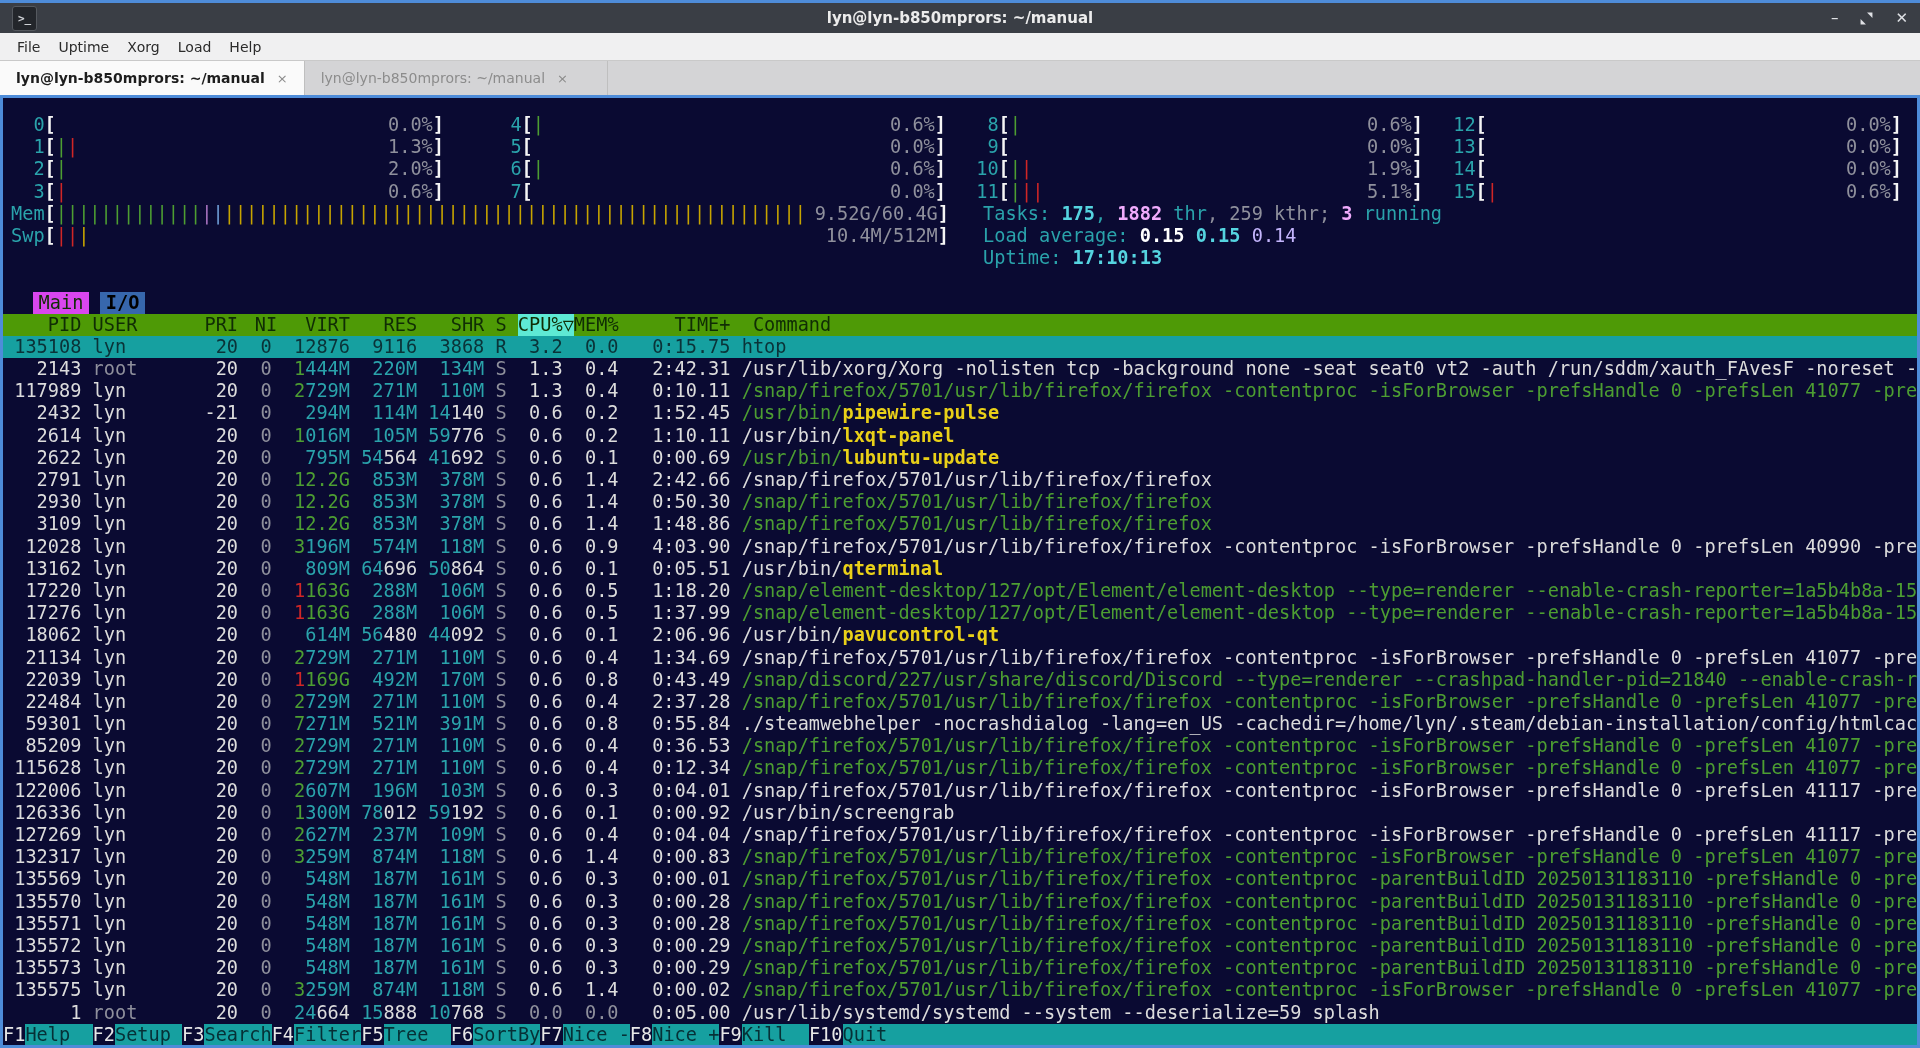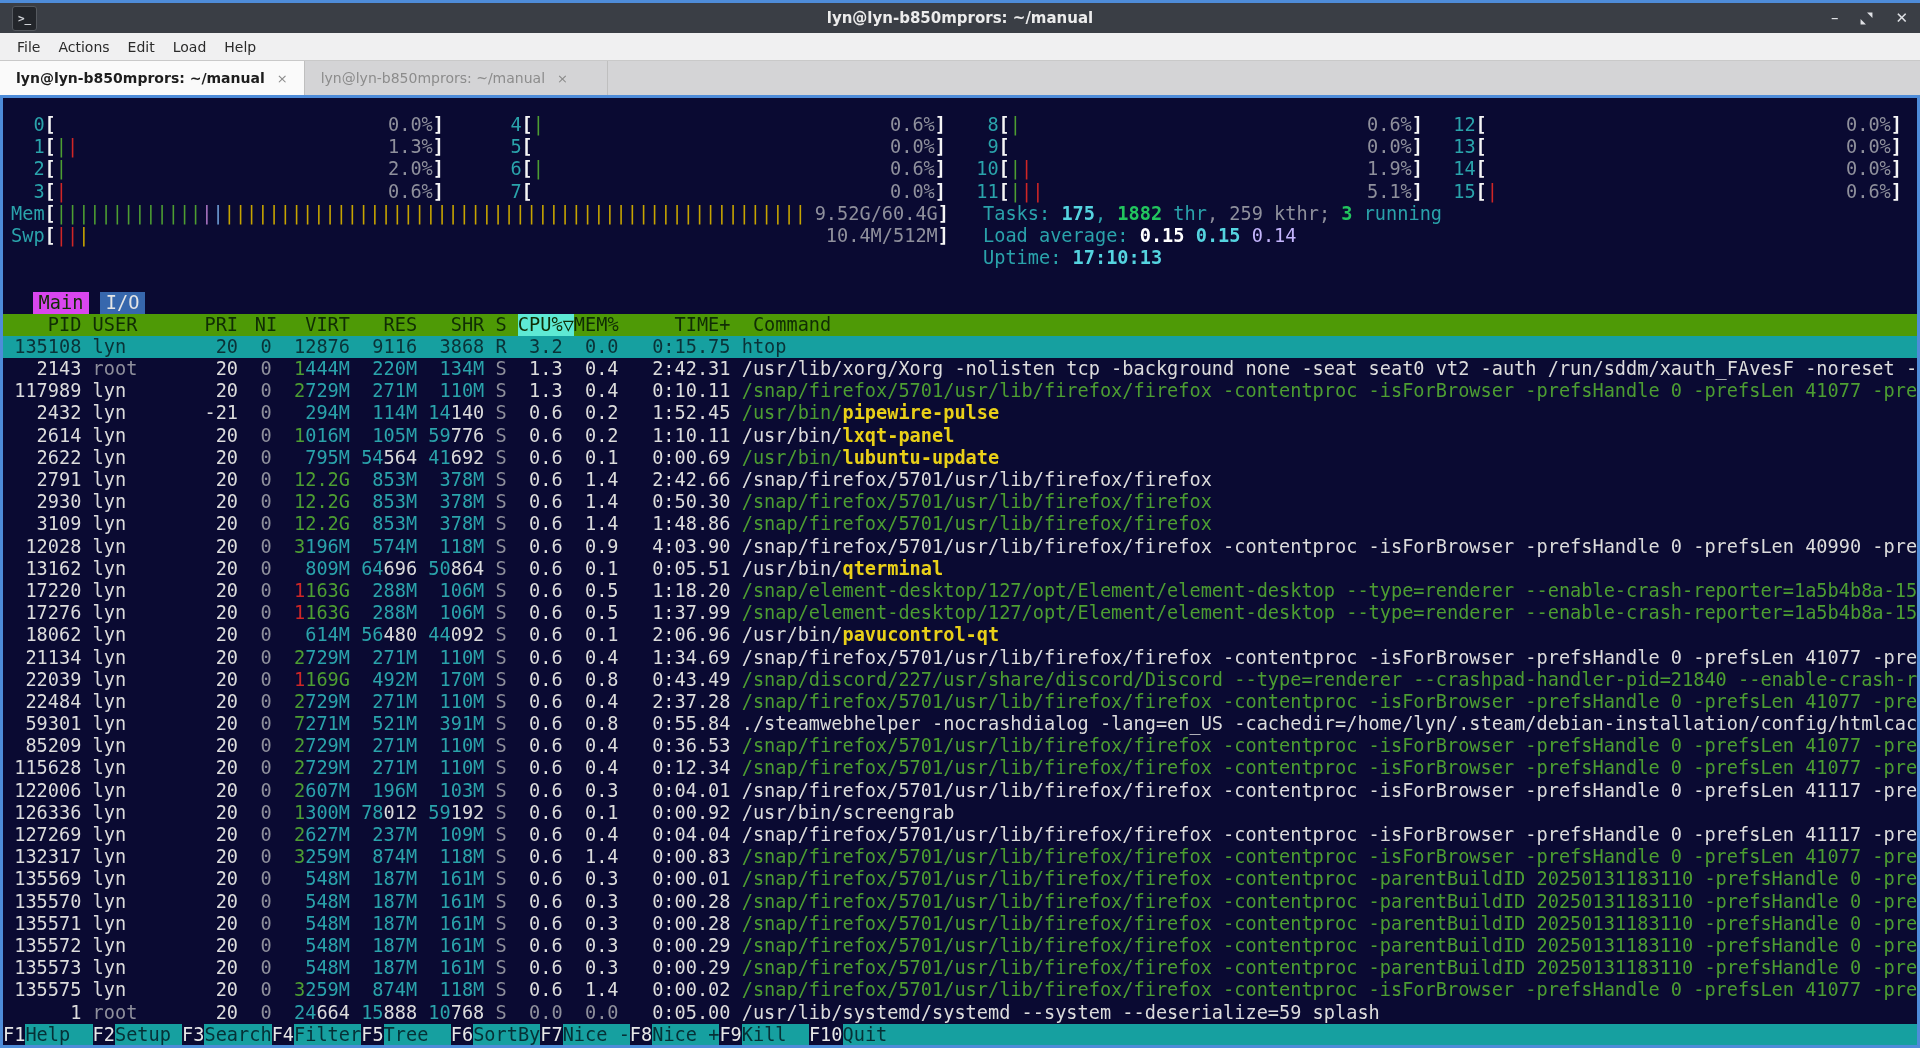--- a/index.html
+++ b/index.html
@@ -25,27 +25,27 @@
   .m-lbl{width:3ch;text-align:right;color:#2aa3ab;flex:none;}
   .brk{color:#f5f5f5;font-weight:bold;flex:none;}
   .m-inner{flex:1;display:flex;overflow:hidden;}
   .m-bars{flex:1;overflow:hidden;}
   .m-val{color:#8f909c;flex:none;}
   .hright{position:absolute;left:980px;top:0;}
   
   .fw{color:#dcdcdc}.fwb{color:#ffffff;font-weight:bold}
   .fd{color:#8f909c}
   .fc{color:#2aa3ab}.fcl{color:#c4b5fd}.fcb{color:#55d4e0;font-weight:bold}
-  .fg{color:#4d9e32}.fgb{color:#22c55e;font-weight:bold}
+  .fg{color:#4d9e32}.fgb{color:#f0abfc;font-weight:bold}
   .fy{color:#e9d018;font-weight:bold}.fyl{color:#c7a400}
   .fr{color:#d02626}.fmag{color:#a873c0}.fblu{color:#6f9fd8}
   
   .stab{display:inline-block;padding:0 0.5ch;}
   .stab-green{background:#d946ef;color:#102d05;}
-  .stab-blue{background:#3767ad;color:#e5e5e5;}
+  .stab-blue{background:#3767ad;color:#000000;font-weight:bold;}
   
   .r{display:flex;height:22.2px;overflow:hidden;}
   .phead{background:#4e9a06;color:#102d05;}
   .phead span{color:#102d05;}
   .sortbg{background:#5eead4;}
   .sel{background:#16a0a0;}
   .sel span{color:#0a3338 !important;font-weight:normal !important;}
   .cpid{width:7ch;text-align:right;flex:none;}
   .cuser{width:10ch;margin-left:1ch;flex:none;overflow:hidden;}
   .cpri{width:3ch;text-align:right;flex:none;}
@@ -77,22 +77,22 @@
         <svg width="13" height="13" viewBox="0 0 12 12">
             <polygon points="6.5,0.5 11.5,0.5 11.5,5.5" fill="#dfe1e5"></polygon>
             <polygon points="0.5,6.5 5.5,11.5 0.5,11.5" fill="#dfe1e5"></polygon>
           </svg>
       </span>
       <span class="win-btn">✕</span>
     </div>
   </div>
   <div class="menubar">
       <div class="menu-item">File</div>
-      <div class="menu-item">Actions</div>
-      <div class="menu-item">Edit</div>
+      <div class="menu-item">Uptime</div>
+      <div class="menu-item">Xorg</div>
       <div class="menu-item">Load</div>
       <div class="menu-item">Help</div>
     </div>
   <div class="tabbar">
       <div class="tab active">
         <span>lyn@lyn-b850mprors: ~/manual</span>
         <span class="tab-close">×</span>
       </div>
       <div class="tab">
         <span>lyn@lyn-b850mprors: ~/manual</span>

